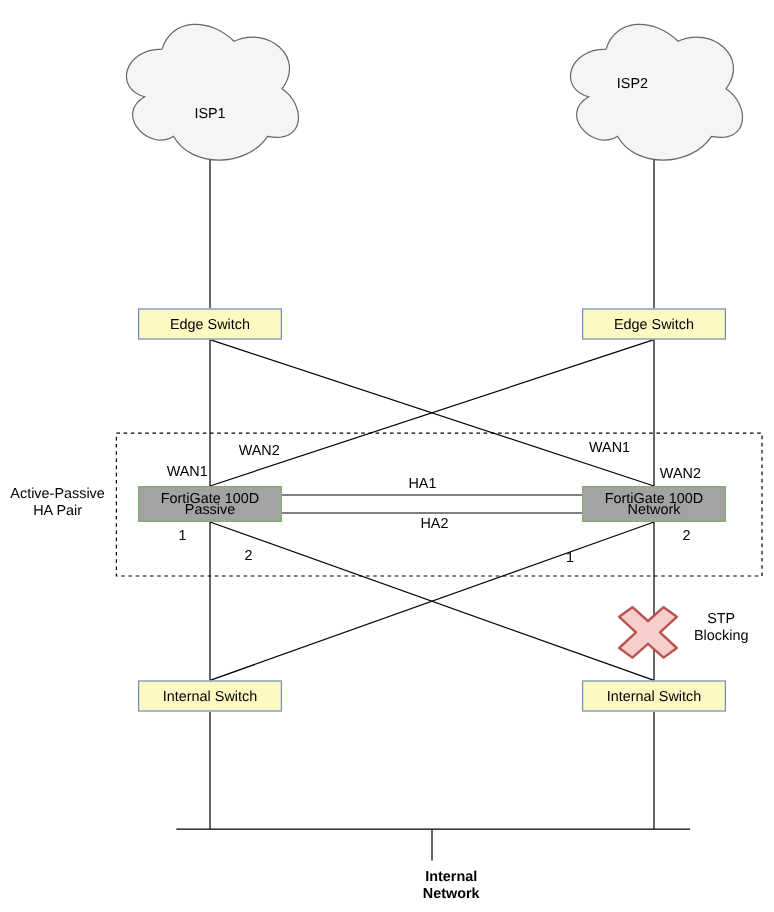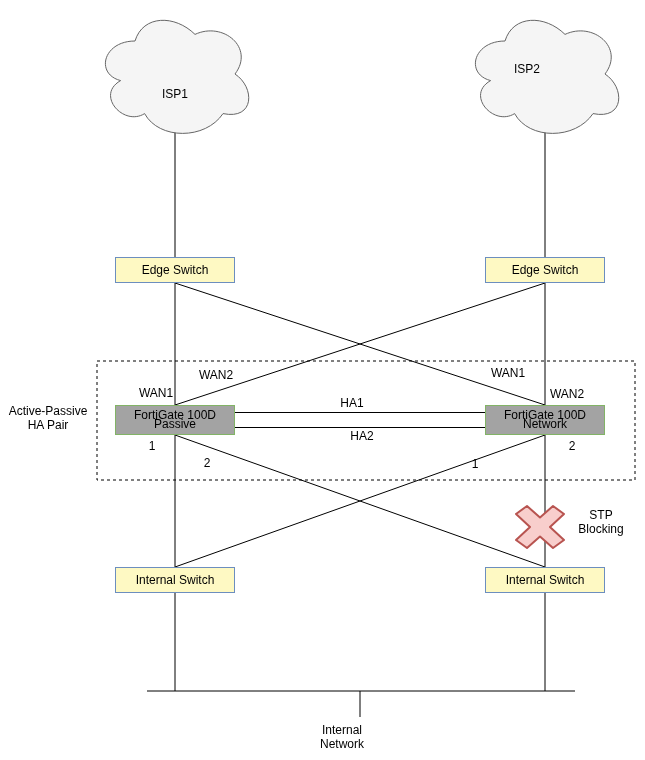--- a/index.html
+++ b/index.html
@@ -112,15 +112,15 @@
 
   <div class="lbl-wrap" style="position:absolute; left:589px; top:508px; width:60px;margin-left:12px;">STP Blocking</div>
 
   <div class="node switch" style="left:115px; top:567px; width:120px; height:26px;">
     <span>Internal Switch</span>
   </div>
   <div class="node switch" style="left:485px; top:567px; width:120px; height:26px;">
     <span>Internal Switch</span>
   </div>
 
-  <div class="lbl-wrap" style="position:absolute; left:342px; top:723px; width:64px;">Internal Network</div>
+  <div class="lbl-wrap" style="position:absolute; left:376px; top:723px; width:64px;font-weight:bold;">Internal Network</div>
 
 </div>
 
 </body></html>

